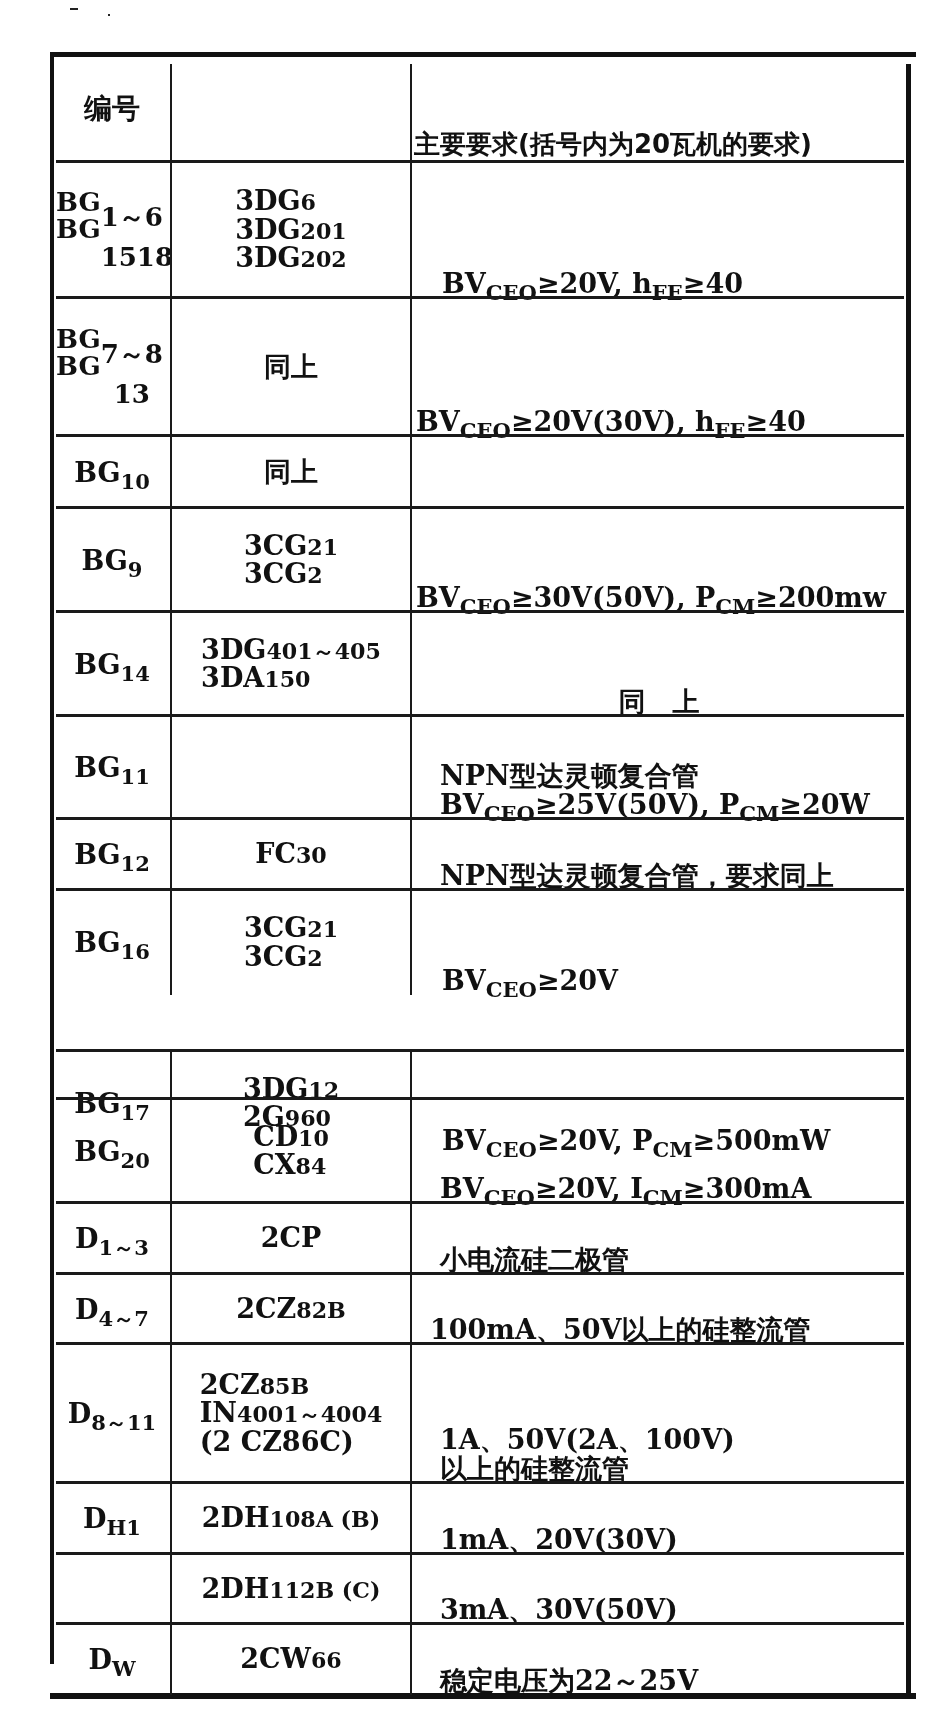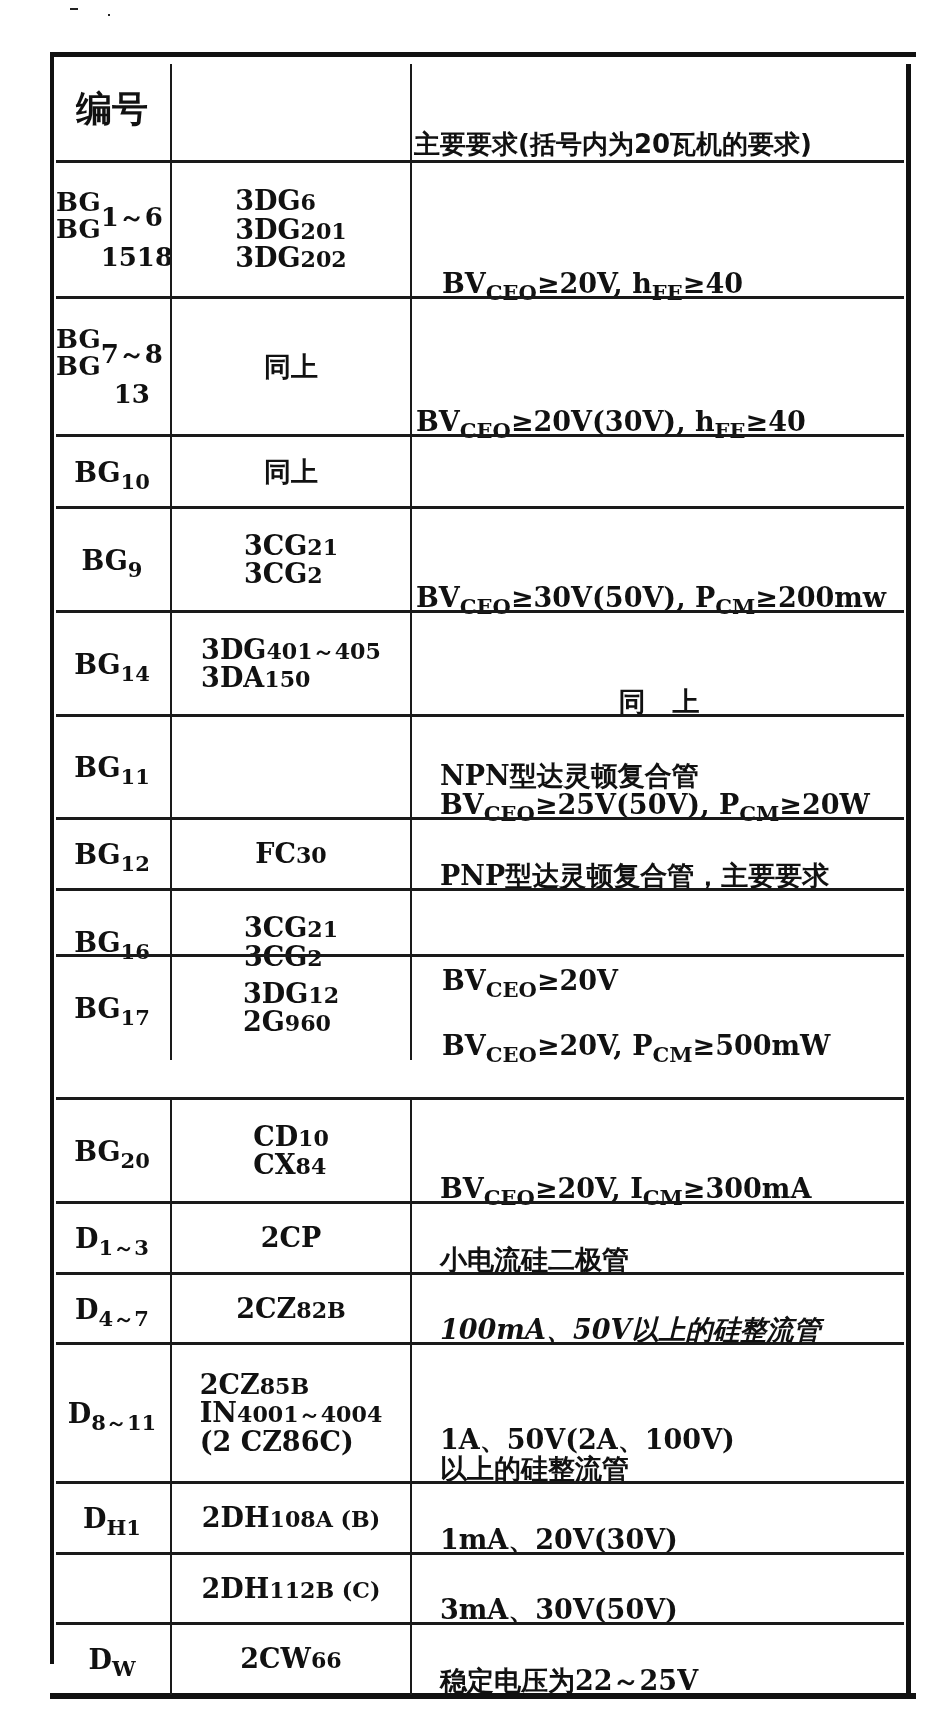--- a/index.html
+++ b/index.html
@@ -15,21 +15,21 @@
   .row-line { position: absolute; left: 2px; height: 3px; background: #1a1a1a; }
   .cell { position: absolute; top: 0; bottom: 0; display: flex; align-items: center; box-sizing: border-box; }
   .c1 { left: 0; width: 116px; justify-content: center; }
   .c2 { left: 118px; width: 238px; justify-content: center; }
   .c3 { left: 358px; width: 494px; justify-content: flex-start; padding-left: 4px; align-items: flex-end; }
   .vline { position: absolute; top: 0; bottom: 0; width: 2px; background: #1a1a1a; }
   .v1 { left: 116px; } .v2 { left: 356px; }
   .lines { display: flex; flex-direction: column; line-height: 1.05; }
   .c2 .lines { align-items: flex-start; }
   .txt { font-size: 27px; font-weight: bold; letter-spacing: 0px; white-space: nowrap; }
-  .hdr { font-size: 36px; font-weight: bold; white-space: nowrap;
+  .hdr { font-size: 28px; font-weight: bold; white-space: nowrap;
          font-family: "DejaVu Sans", "Liberation Sans", sans-serif; }
   sub { font-size: 0.78em; vertical-align: -0.35em; line-height: 0; }
   .small { font-size: 0.82em; }
   .bgstack { display: grid; grid-template-columns: auto auto; align-items: center; font-size: 26px; font-weight: bold; line-height: 1.05; }
 </style>
 </head>
 <body>
 
 <div class="speck" style="left:70px;top:8px;width:8px;height:2px;"></div>
 <div class="speck" style="left:108px;top:14px;width:2px;height:2px;"></div>
@@ -175,21 +175,21 @@
         </div>
         <div class="vline v1"></div>
         <div class="cell c2">
           <div class="lines" style="align-items: center;">
             <div class="txt"><span>FC</span><span class="small">30</span></div>
           </div>
         </div>
         <div class="vline v2"></div>
         <div class="cell c3" style="padding-left: 28px;">
           <div class="lines">
-            <div class="txt"><span>PNP型达灵顿复合管，主要要求</span></div>
+            <div class="txt"><span>NPN型达灵顿复合管，要求同上</span></div>
           </div>
         </div>
       </div>
       <div class="row" style="top: 834px; height: 105px;">
         <div class="row-line" style="top: -2px; width: 848px;"></div>
         <div class="cell c1">
           <span class="txt"><span>BG</span><sub>16</sub></span>
         </div>
         <div class="vline v1"></div>
         <div class="cell c2">
@@ -198,21 +198,21 @@
             <div class="txt"><span>3CG</span><span class="small">2</span></div>
           </div>
         </div>
         <div class="vline v2"></div>
         <div class="cell c3" style="padding-left: 30px;">
           <div class="lines">
             <div class="txt"><span>BV</span><sub>CEO</sub><span>≥20V</span></div>
           </div>
         </div>
       </div>
-      <div class="row" style="top: 900px; height: 104px;">
+      <div class="row" style="top: 995px; height: 104px;">
         <div class="row-line" style="top: -2px; width: 848px;"></div>
         <div class="cell c1">
           <span class="txt"><span>BG</span><sub>17</sub></span>
         </div>
         <div class="vline v1"></div>
         <div class="cell c2">
           <div class="lines">
             <div class="txt"><span>3DG</span><span class="small">12</span></div>
             <div class="txt"><span>2G</span><span class="small">960</span></div>
           </div>
@@ -266,21 +266,21 @@
         <div class="cell c1">
           <span class="txt"><span>D</span><sub>4～7</sub></span>
         </div>
         <div class="vline v1"></div>
         <div class="cell c2">
           <div class="lines" style="align-items: center;">
             <div class="txt"><span>2CZ</span><span class="small">82B</span></div>
           </div>
         </div>
         <div class="vline v2"></div>
-        <div class="cell c3" style="padding-left: 28px; font-style: italic;">
+        <div class="cell c3" style="padding-left: 18px;">
           <div class="lines">
             <div class="txt"><span>100mA、50V以上的硅整流管</span></div>
           </div>
         </div>
       </div>
       <div class="row" style="top: 1288px; height: 139px;">
         <div class="row-line" style="top: -2px; width: 848px;"></div>
         <div class="cell c1">
           <span class="txt"><span>D</span><sub>8～11</sub></span>
         </div>

